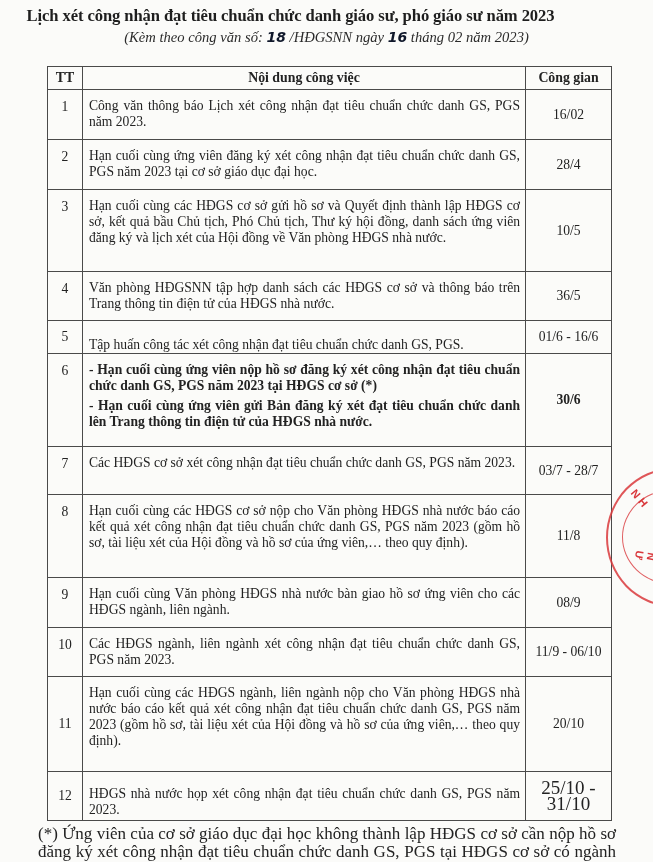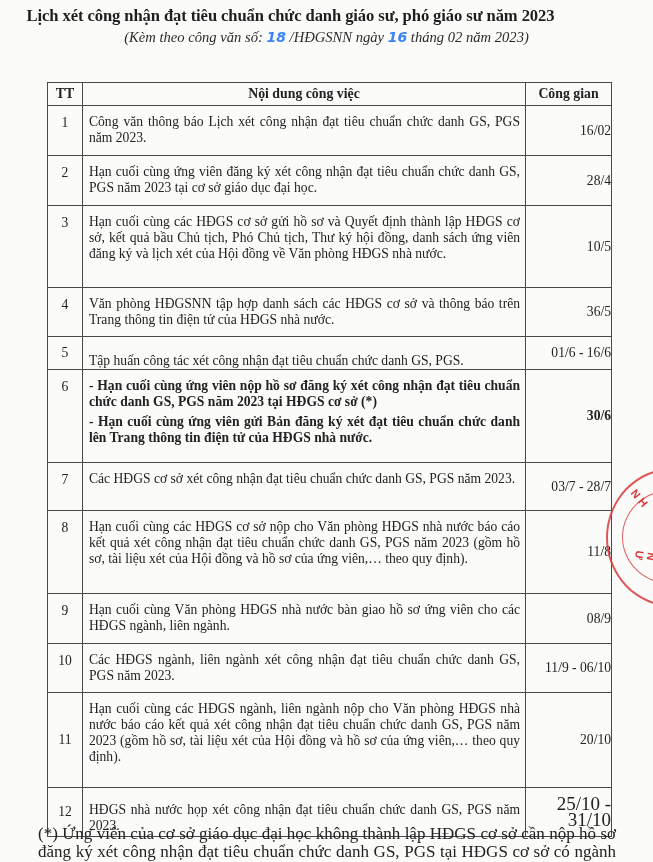--- a/index.html
+++ b/index.html
@@ -11,34 +11,34 @@
   .title {
     position:absolute; left:0; width:581px; top:6px; text-align:center;
     font-weight:bold; font-size:16.6px; letter-spacing:-0.1px; color:#1e1e1e;
   }
   .subtitle {
     position:absolute; left:0; width:653px; top:29px; text-align:center;
     font-style:italic; font-size:14.6px; color:#2a2a2a;
   }
   .hand {
     font-family:"DejaVu Sans", sans-serif; font-style:italic; font-weight:bold;
-    color:#3b82f6; font-size:14px;
+    color:#0f172a; font-size:14px;
   }
   table {
     position:absolute; left:47px; top:66px; width:565px;
     border-collapse:collapse; table-layout:fixed;
-    font-size:13.6px; line-height:16px;margin-top:16px;
+    font-size:13.6px; line-height:16px;
   }
   td, th { border:1.3px solid #4a4a4a; padding:0; }
   col.c1 { width:35px; } col.c3 { width:86px; }
   th { font-weight:bold; height:22px; font-size:13.8px; text-align:center; vertical-align:middle; }
   td.tt { text-align:center; vertical-align:top; padding-top:9px; }
   td.tt.mid { vertical-align:middle; padding-top:0; }
   td.content { text-align:justify; padding:8px 5px 6px 6px; vertical-align:top; }
-  td.time { text-align:right; vertical-align:middle; }
+  td.time { text-align:center; vertical-align:middle; }
   td.time.bold { font-weight:bold; }
   .bold-item { font-weight:bold; display:block; }
   .bold-item + .bold-item { margin-top:4px; }
   .footnote {
     position:absolute; left:38px; width:578px; top:825px;
     font-size:17px; line-height:18px; text-align:justify;
   }
   .stamp {
     position:absolute; left:606px; top:468px; width:130px; height:135px;
     border:2.5px solid #d9383c; border-radius:50%; opacity:0.85;

